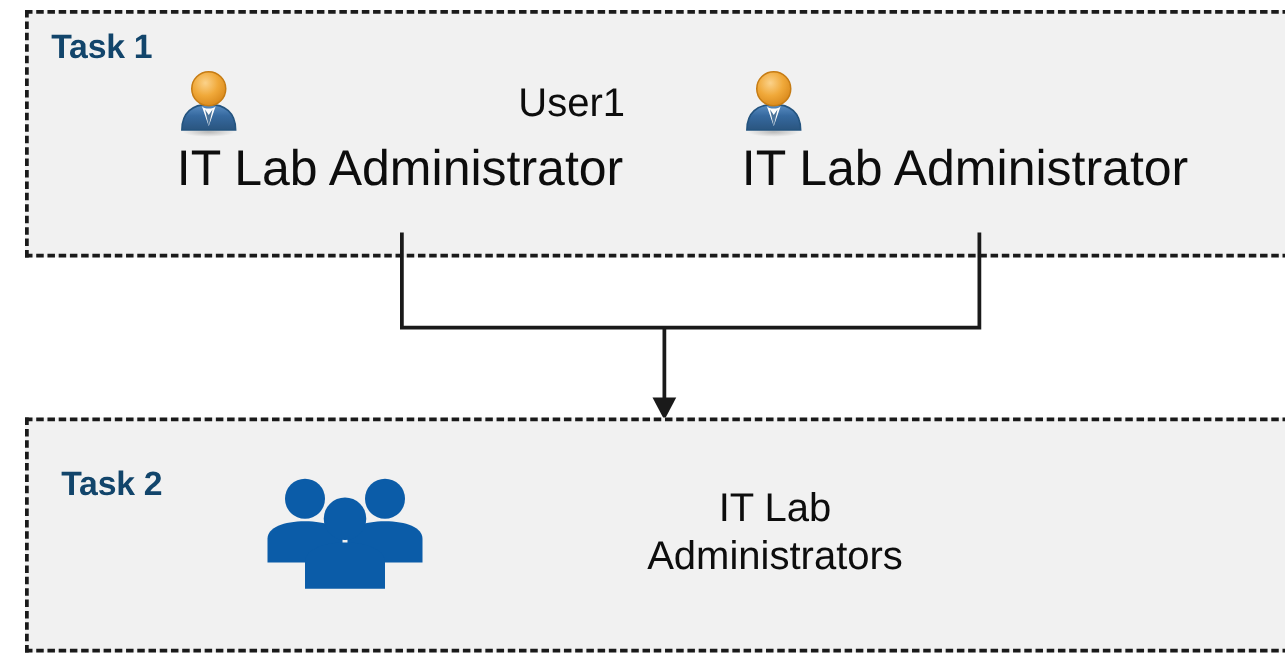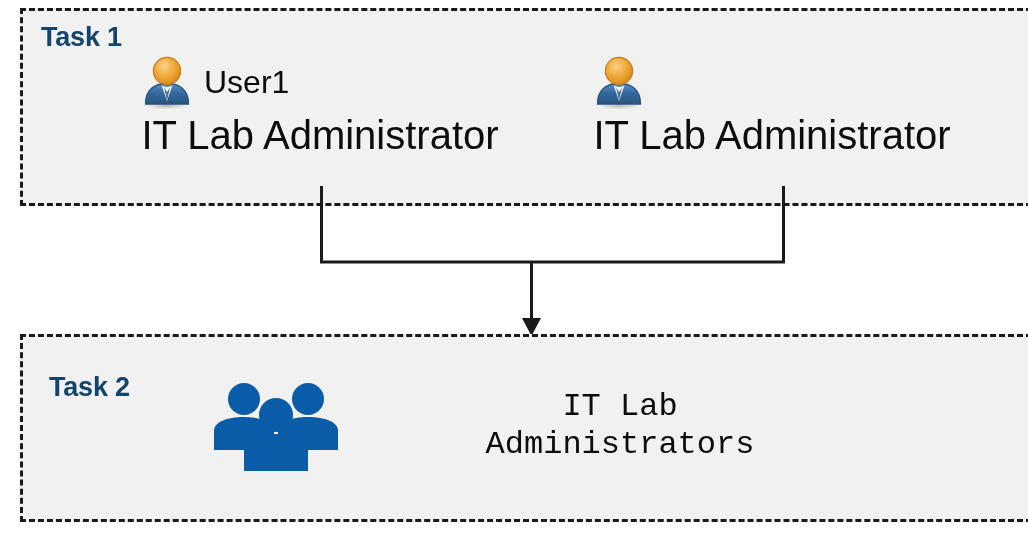--- a/index.html
+++ b/index.html
@@ -49,21 +49,21 @@
     position: absolute;
     text-align: center;
     width: 360px;
   }
   #person-user1  { left: 128px; top: 52px; }
   #person-guest  { left: 580px; top: 52px; }
 
   .person-top {
     display: flex;
     align-items: center;
-    justify-content: flex-start;
+    justify-content: space-between;
     gap: 10px;
     height: 60px;
   }
   .person-name {
     font-size: 32px;
     line-height: 1;
     white-space: nowrap;
   }
   .person-role {
     font-size: 40px;
@@ -77,21 +77,20 @@
 
   
   #group-entry {
     position: absolute;
     left: 200px;
     top: 378px;
     width: 620px;
     display: flex;
     align-items: center;
     gap: 68px;
-    font-family: Liberation Mono, monospace;
   }
   .group-glyph { width: 128px; height: 96px; flex: 0 0 128px; }
   .group-text {
     font-size: 32px;
     line-height: 1.18;
     text-align: center;
     flex: 1 1 auto;
     white-space: pre-line;
   }
 

